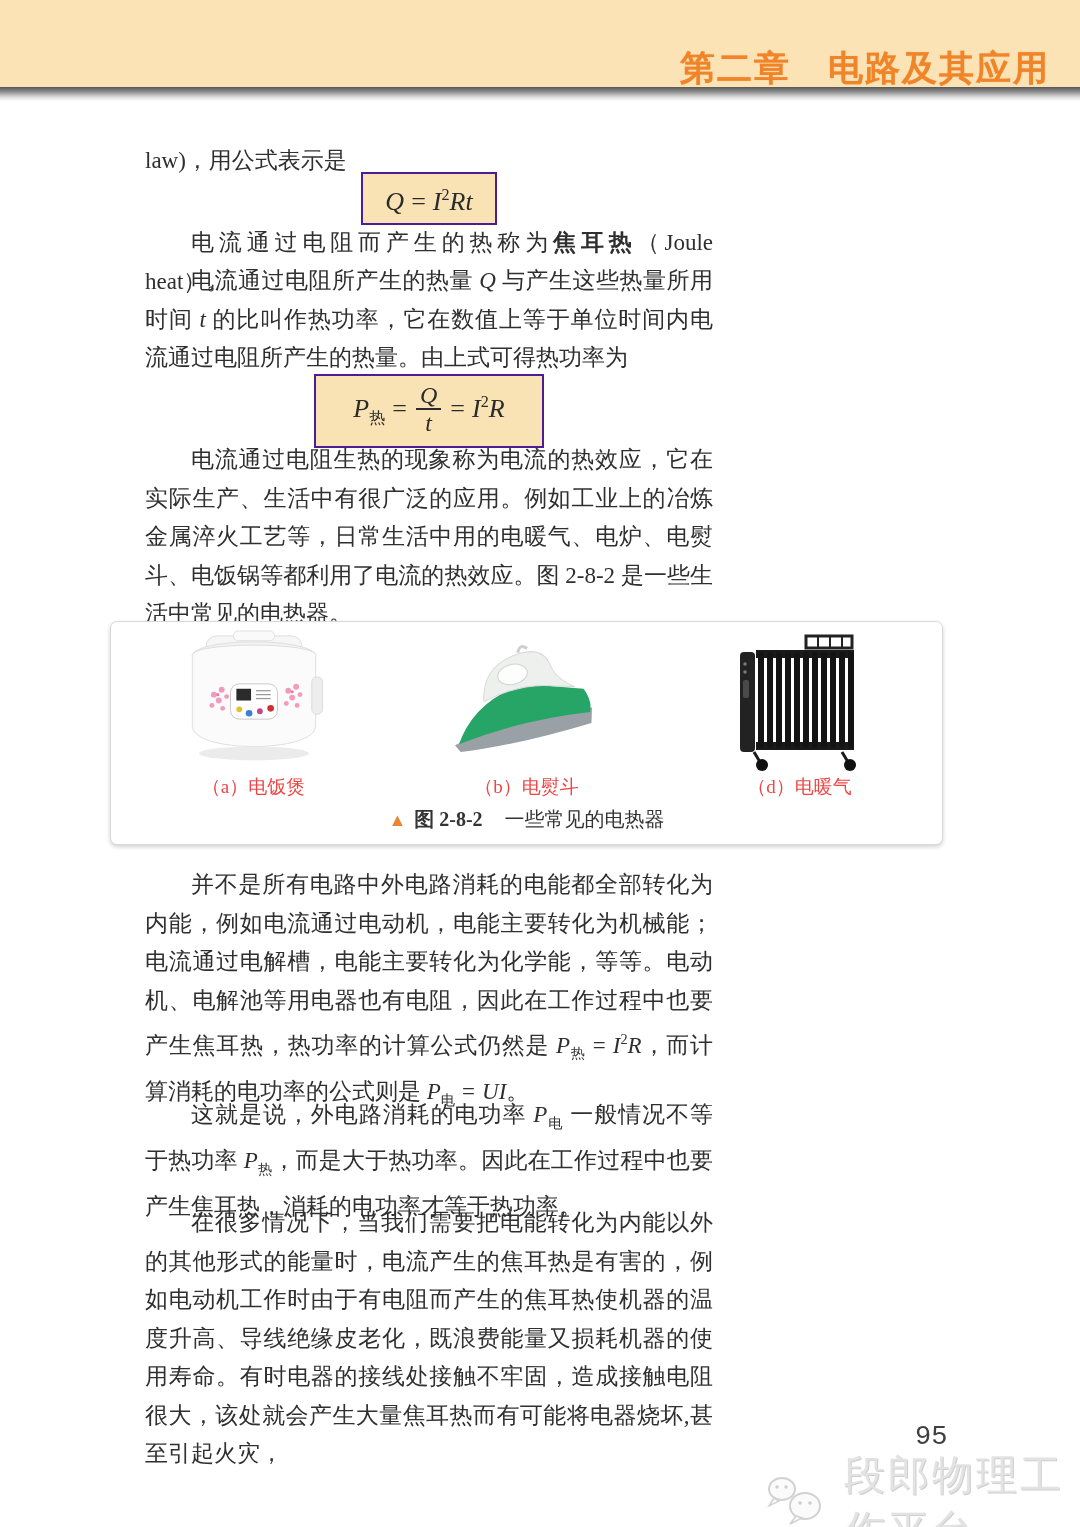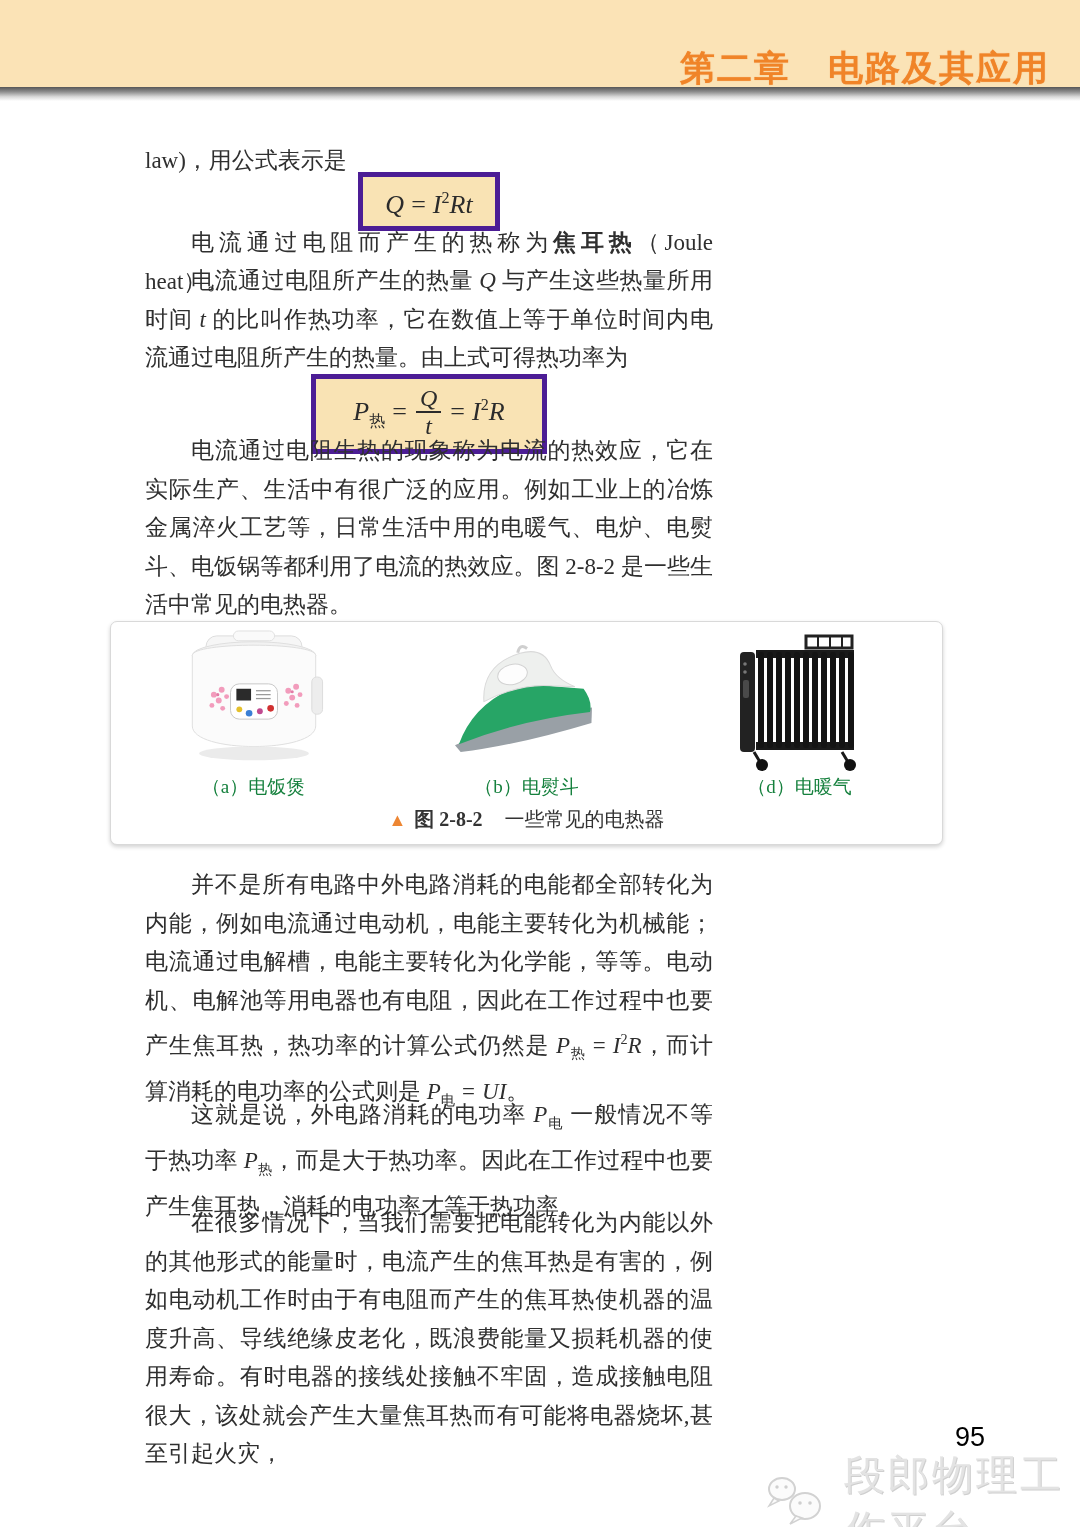--- a/index.html
+++ b/index.html
@@ -26,45 +26,45 @@
   .seg{position:absolute;left:145px;width:568px;font-size:23px;line-height:38.5px;text-align:justify;}
   .indent{text-indent:2em;}
   .center{text-align:center;}
   i{font-style:italic;font-family:"Liberation Serif","DejaVu Serif",serif;}
   sub{font-size:0.62em;}
   sup{font-size:0.62em;}
   .bold{font-weight:bold;}
   .eqs{margin:0 7px;font-style:normal;}
   
   .fbox{
-    display:inline-block;background:#F9E3B4;border:5px solid #4c1d95;
+    display:inline-block;background:#F9E3B4;border:2px solid #4c1d95;
     padding:5px 22px;font-size:26px;line-height:32px;color:#2b2b2b;
   }
   .fbox2{padding:8px 37px;}
   .frac{display:inline-block;vertical-align:middle;text-align:center;margin:0 2px;position:relative;top:-2px;}
   .frac .num,.frac .den{display:block;font-size:24px;line-height:26px;padding:0 4px;}
   .frac .num{border-bottom:2px solid #2b2b2b;}
   
   .figure-box{
     position:absolute;left:110px;top:621px;width:833px;height:224px;
     background:#ffffff;border:1px solid #d9d9d9;border-radius:7px;
     box-shadow:0 2px 4px rgba(0,0,0,0.18);
     box-sizing:border-box;padding:8px 6px 4px 6px;
   }
   .fig-row{display:flex;width:100%;height:168px;}
   .fig-cell{flex:1;display:flex;flex-direction:column;align-items:center;justify-content:flex-end;}
   .fig-img{width:100%;height:142px;display:flex;align-items:center;justify-content:center;}
-  .fig-label{font-size:19px;color:#15803d;margin-top:4px;line-height:22px;}
+  .fig-label{font-size:19px;color:#ef4444;margin-top:4px;line-height:22px;}
   .fig-caption{margin-top:8px;text-align:center;font-size:20px;color:#333;}
   .fig-caption .tri{color:#ED8633;font-size:18px;margin-right:8px;}
   .fig-caption .figno{font-weight:bold;margin-right:22px;margin-top:46px;}
   
   .page-number{
-    position:absolute;left:915px;top:1422px;width:70px;text-align:right;
-    font-size:27px;color:#000000;font-family:Liberation Sans, sans-serif;
+    position:absolute;left:915px;top:1422px;width:70px;text-align:left;
+    font-size:27px;color:#404040;font-family:Liberation Mono, monospace;
   }
   .watermark{
     position:absolute;left:762px;top:1448px;display:flex;align-items:center;
     color:#dedede;
   }
   .watermark-text{
     font-family:"Liberation Sans","DejaVu Sans",sans-serif;
     font-size:41px;letter-spacing:3px;color:#e3e3e3;
     text-shadow:1px 1px 0 #cfcfcf;
   }
@@ -92,21 +92,21 @@
   </div>
 
   <div class="seg indent" style="top:224px;">
     <span>电流通过电阻而产生的热称为</span><span class="bold">焦耳热</span><span>（Joule heat）。</span>
   </div>
 
   <div class="seg center" style="top:374px;">
     <span class="fbox fbox2"><i>P</i><sub>热</sub><span class="eqs">=</span><span class="frac"><span class="num"><i>Q</i></span><span class="den"><i>t</i></span></span><span class="eqs">=</span><i>I</i><sup>2</sup><i>R</i></span>
   </div>
 
-  <div class="seg indent" style="top:432px;">
+  <div class="seg indent" style="top:441px;">
     <span>电流通过电阻生热的现象称为电流的热效应，它在实际生产、生活中有很广泛的应用。例如工业上的冶炼金属淬火工艺等，日常生活中用的电暖气、电炉、电熨斗、电饭锅等都利用了电流的热效应。图 2-8-2 是一些生活中常见的电热器。</span>
   </div>
 
   <div class="figure-box">
     <div class="fig-row">
 
       <div class="fig-cell">
         <div class="fig-img">
           <svg width="168" height="142" viewBox="0 0 170 145">
             <rect x="36" y="6" width="98" height="22" rx="11" fill="#f6f6f6" stroke="#dcdcdc"></rect>

